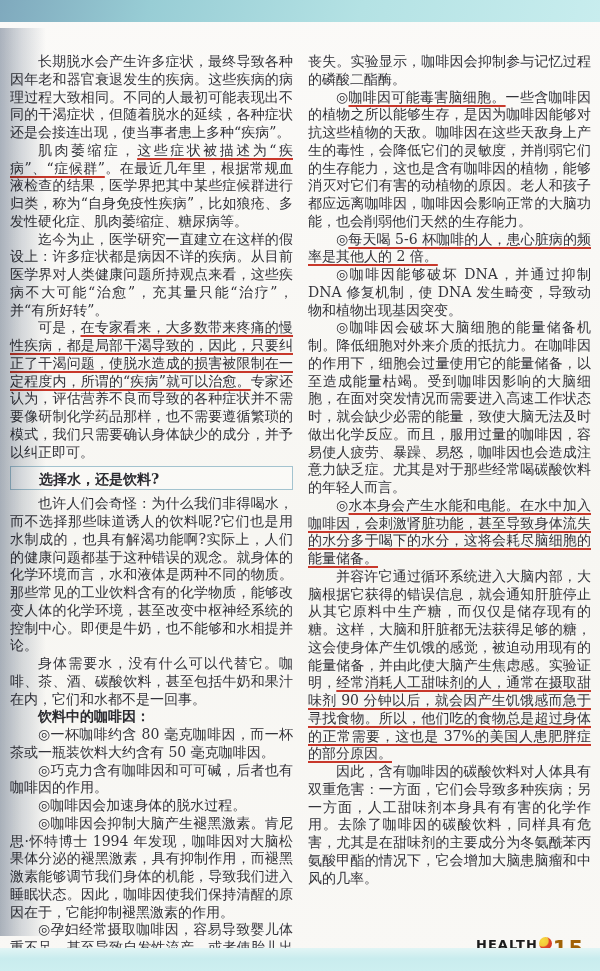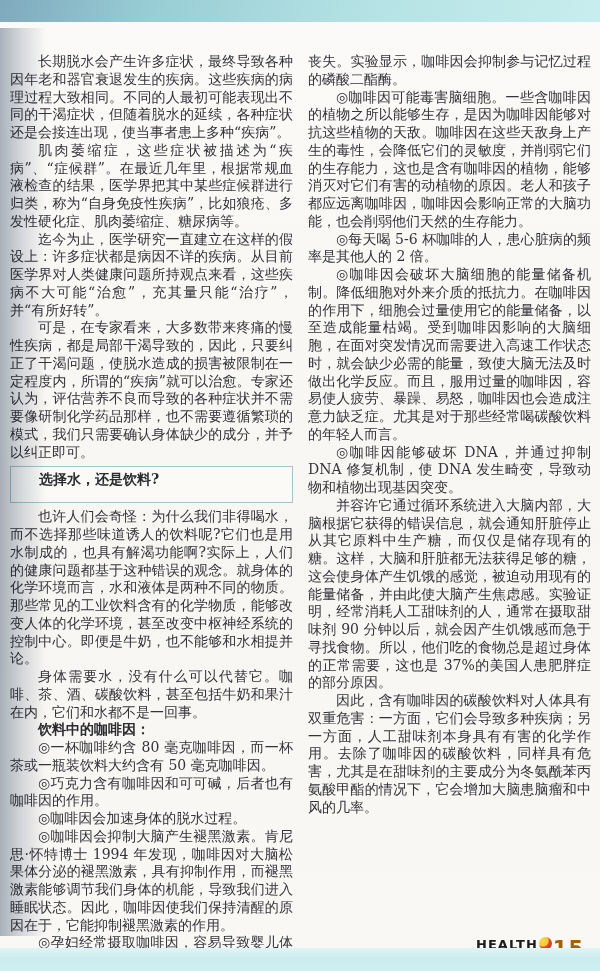--- a/index.html
+++ b/index.html
@@ -26,28 +26,29 @@
     display:flex;gap:15px;
   }
   .col{
     width:283px;flex:0 0 283px;
     font-size:14px;line-height:17.75px;color:#33333a;
     text-align:justify;
   }
   .para{margin:0;text-indent:2em;}
   .para.noindent{text-indent:0;}
   .u{
+    text-decoration:underline;
     text-decoration-color:#c8382b;
     text-decoration-thickness:1.6px;
     text-underline-offset:3px;
   }
   .subhead{margin:0;font-weight:bold;text-indent:2em;color:#2b2b30;}
   .box-head{
     border:1px solid #a3c3cf;background:rgba(255,255,255,0.35);
-    margin:5px 0 5px 0;padding:3px 6px 14px 2em;
+    margin:5px 0 5px 0;padding:3px 6px 1px 2em;
     font-weight:bold;color:#2b2b30;font-size:14px;line-height:18px;
   }
   .footer{
     position:absolute;top:927px;right:16px;
     display:flex;align-items:flex-start;gap:1px;
     font-family:"DejaVu Sans","Liberation Sans",sans-serif;
     margin-top:10px;
   }
   .brand{font-weight:bold;font-size:13px;letter-spacing:1px;color:#1b1b1b;}
   .logo-circle{
@@ -74,22 +75,23 @@
       <p class="para"><span>◎一杯咖啡约含 80 毫克咖啡因，而一杯茶或一瓶装饮料大约含有 50 毫克咖啡因。</span></p>
       <p class="para"><span>◎巧克力含有咖啡因和可可碱，后者也有咖啡因的作用。</span></p>
       <p class="para"><span>◎咖啡因会加速身体的脱水过程。</span></p>
       <p class="para"><span>◎咖啡因会抑制大脑产生褪黑激素。肯尼思·怀特博士 1994 年发现，咖啡因对大脑松果体分泌的褪黑激素，具有抑制作用，而褪黑激素能够调节我们身体的机能，导致我们进入睡眠状态。因此，咖啡因使我们保持清醒的原因在于，它能抑制褪黑激素的作用。</span></p>
       <p class="para"><span>◎孕妇经常摄取咖啡因，容易导致婴儿体重不足，甚至导致自发性流产，或者使胎儿出现畸形。</span></p>
     </div>
   <div class="col">
       <p class="para noindent"><span>丧失。实验显示，咖啡因会抑制参与记忆过程的磷酸二酯酶。</span></p>
       <p class="para"><span>◎</span><span class="u">咖啡因可能毒害脑细胞。</span><span>一些含咖啡因的植物之所以能够生存，是因为咖啡因能够对抗这些植物的天敌。咖啡因在这些天敌身上产生的毒性，会降低它们的灵敏度，并削弱它们的生存能力，这也是含有咖啡因的植物，能够消灭对它们有害的动植物的原因。老人和孩子都应远离咖啡因，咖啡因会影响正常的大脑功能，也会削弱他们天然的生存能力。</span></p>
       <p class="para"><span>◎</span><span class="u">每天喝 5-6 杯咖啡的人，患心脏病的频率是其他人的 2 倍。</span></p>
+      <p class="para"><span>◎咖啡因能够破坏 DNA，并通过抑制 DNA 修复机制，使 DNA 发生畸变，导致动物和植物出现基因突变。</span></p>
       <p class="para"><span>◎咖啡因会破坏大脑细胞的能量储备机制。降低细胞对外来介质的抵抗力。在咖啡因的作用下，细胞会过量使用它的能量储备，以至造成能量枯竭。受到咖啡因影响的大脑细胞，在面对突发情况而需要进入高速工作状态时，就会缺少必需的能量，致使大脑无法及时做出化学反应。而且，服用过量的咖啡因，容易使人疲劳、暴躁、易怒，咖啡因也会造成注意力缺乏症。尤其是对于那些经常喝碳酸饮料的年轻人而言。</span></p>
-      <p class="para"><span>◎咖啡因能够破坏 DNA，并通过抑制 DNA 修复机制，使 DNA 发生畸变，导致动物和植物出现基因突变。</span></p>
+      <p class="para"><span>◎</span><span class="u">水本身会产生水能和电能。在水中加入咖啡因，会刺激肾脏功能，甚至导致身体流失的水分多于喝下的水分，这将会耗尽脑细胞的能量储备。</span></p>
       <p class="para"><span>并容许它通过循环系统进入大脑内部，大脑根据它获得的错误信息，就会通知肝脏停止从其它原料中生产糖，而仅仅是储存现有的糖。这样，大脑和肝脏都无法获得足够的糖，这会使身体产生饥饿的感觉，被迫动用现有的能量储备，并由此使大脑产生焦虑感。实验证明，</span><span class="u">经常消耗人工甜味剂的人，通常在摄取甜味剂 90 分钟以后，就会因产生饥饿感而急于寻找食物。所以，他们吃的食物总是超过身体的正常需要，这也是 37%的美国人患肥胖症的部分原因。</span></p>
       <p class="para"><span>因此，含有咖啡因的碳酸饮料对人体具有双重危害：一方面，它们会导致多种疾病；另一方面，人工甜味剂本身具有有害的化学作用。去除了咖啡因的碳酸饮料，同样具有危害，尤其是在甜味剂的主要成分为冬氨酰苯丙氨酸甲酯的情况下，它会增加大脑患脑瘤和中风的几率。</span></p>
     </div>
 </div>
 
 <div class="spine-shadow"></div>
 
 <div class="footer">
   <span class="brand">HEALTH</span>
   <span class="logo-circle"></span>

